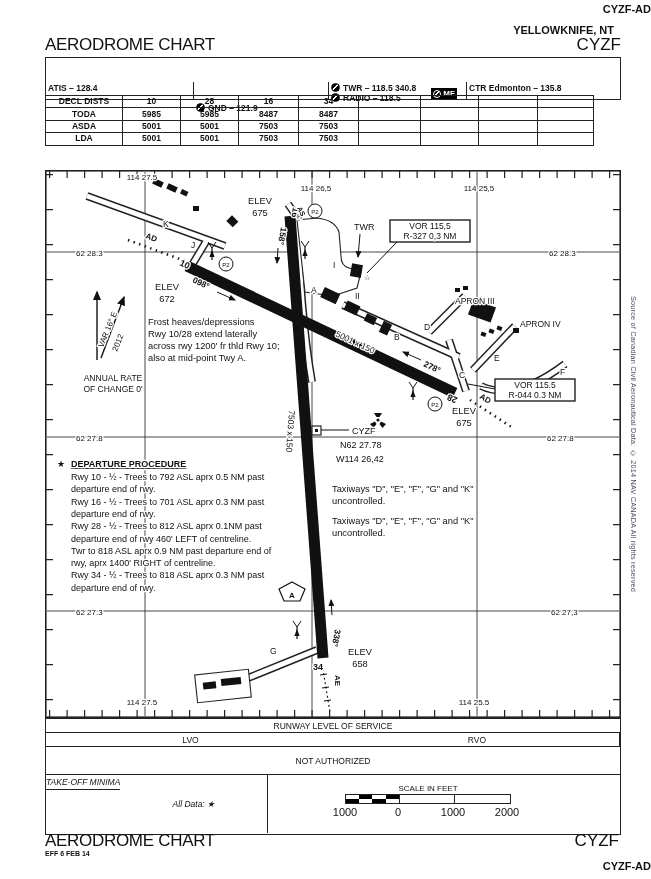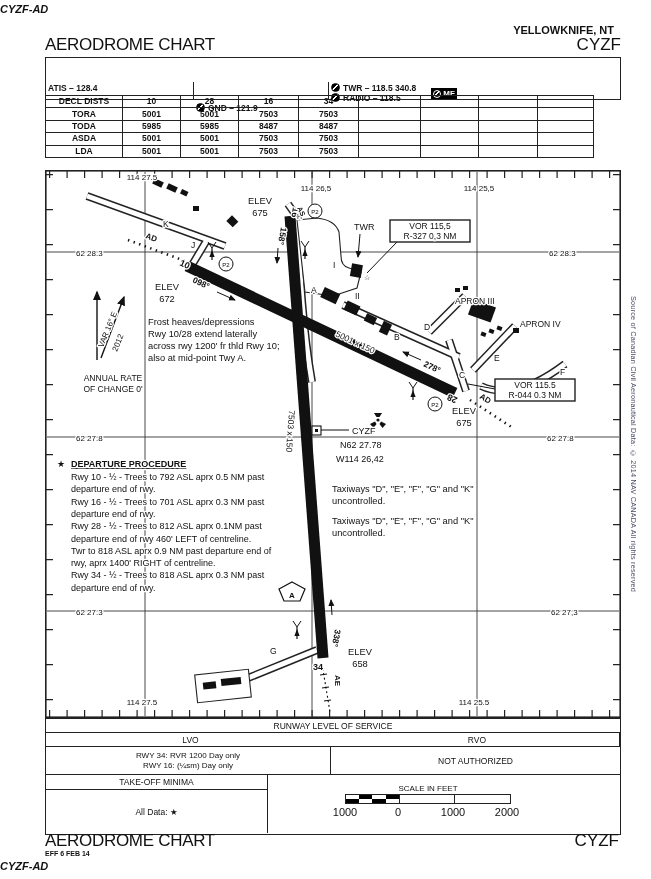--- a/index.html
+++ b/index.html
@@ -1,18 +1,18 @@
 <!DOCTYPE html>
 <html><head>
 <meta charset="utf-8">
 <style>
   html,body{margin:0;padding:0;background:#fff;}
   body{width:651px;height:879px;position:relative;font-family:"Liberation Sans",sans-serif;color:#111;overflow:hidden;}
   .abs{position:absolute;}
-  .c{text-align:left;font-style:italic;}
+  .c{text-align:right;}
   .r{text-align:right;}
   .b{font-weight:bold;}
   
   #top-code{left:0;top:3px;width:651px;font-size:11px;font-weight:bold;}
   #city{left:38px;top:24px;width:576px;font-size:11px;font-weight:bold;}
   #title-row{left:45px;top:35px;width:576px;height:22px;}
   #chart-title{left:0;top:0;font-size:17px;letter-spacing:-0.3px;}
   #chart-ident{right:0;top:0;font-size:17px;}
   
   #comm{left:45px;top:57px;width:574px;height:41px;border:1.2px solid #222;display:flex;font-size:8.5px;font-weight:bold;}
@@ -35,21 +35,21 @@
   
   #los{left:45px;top:718px;width:574px;height:115px;border:1.2px solid #222;font-size:8.5px;}
   .los-row{border-bottom:1.2px solid #222;display:flex;align-items:center;justify-content:center;}
   #los-title-row{height:13px;}
   #los-head-row{height:13px;}
   #los-val-row{height:27px;}
   #los-head-row .hcell,#los-val-row .vcell{height:100%;display:flex;align-items:center;justify-content:center;}
   .w-left{width:284px;border-right:1.2px solid #222;}
   .w-right{flex:1;}
   #los-bottom{display:flex;height:58px;}
-  #tom-col{width:221px;border-right:1.2px solid #222;display:flex;flex-direction:column;}
+  #tom-col{width:221px;border-right:1.2px solid #222;display:flex;flex-direction:row;font-style:italic;}
   #tom-head{height:14px;border-bottom:1.2px solid #222;display:flex;align-items:center;justify-content:center;}
   #tom-val{flex:1;display:flex;align-items:center;justify-content:center;}
   #scale-col{flex:1;position:relative;}
   #scale-wrap{position:absolute;left:77px;top:9px;width:166px;}
   #scale-title{font-size:8px;text-align:center;margin-bottom:1px;}
   #scale-bar{position:relative;height:8px;border:1px solid #222;}
   #scale-bar .blk{position:absolute;background:#000;}
   #scale-bar .div{position:absolute;top:0;bottom:0;width:1px;background:#222;}
   .slab{position:absolute;top:22px;font-size:11px;transform:translateX(-50%);}
   .rvo-lines{font-size:8px;line-height:10px;text-align:center;}
@@ -72,20 +72,23 @@
 <div class="abs" id="comm">
   <div class="cell" style="width:143px;">
     <div class="fline">ATIS – 128.4</div>
   </div>
   <div class="cell" style="width:130px;">
     <div class="fline" style="margin-top:20px;"><span class="ficon"></span><span>GND – 121.9</span></div>
   </div>
   <div class="cell" style="width:133px;">
     <div class="fline"><span class="ficon"></span><span>TWR – 118.5  340.8</span></div>
     <div class="fline"><span class="ficon"></span><span>RADIO – 118.5</span></div>
+  </div>
+  <div class="cell" style="flex:1;">
+    <div class="fline">CTR Edmonton – 135.8</div>
   </div>
 </div>
 <div class="abs" id="mf-badge">
     <span class="ficon"></span>
     <span>MF</span>
   </div>
 
 <table class="abs" id="decl">
   <colgroup>
       <col style="width:77px">
@@ -104,31 +107,20 @@
     <td>10</td>
     <td>28</td>
     <td>16</td>
     <td>34</td>
     <td></td>
         <td></td>
         <td></td>
         <td></td>
   </tr>
   <tr>
-    <td>TORA</td>
-    <td>5001</td>
-    <td>5001</td>
-    <td>7503</td>
-    <td>7503</td>
-    <td></td>
-        <td></td>
-        <td></td>
-        <td></td>
-  </tr>
-  <tr>
     <td>TODA</td>
     <td>5985</td>
     <td>5985</td>
     <td>8487</td>
     <td>8487</td>
     <td></td>
         <td></td>
         <td></td>
         <td></td>
   </tr>
@@ -404,26 +396,20 @@
 
 <div class="abs" id="copyright">Source of Canadian Civil Aeronautical Data: © 2014 NAV CANADA All rights reserved</div>
 
 <div class="abs" id="los">
   <div class="los-row" id="los-title-row">RUNWAY LEVEL OF SERVICE</div>
   <div class="los-row" id="los-head-row">
     <div class="hcell w-right">LVO</div>
     <div class="hcell w-left">RVO</div>
   </div>
   <div class="los-row" id="los-val-row">
-    <div class="vcell w-left">
-      <div class="rvo-lines">
-        <div>RWY 34: RVR 1200 Day only</div>
-        <div>RWY 16: (¼sm) Day only</div>
-      </div>
-    </div>
     <div class="vcell w-right">NOT AUTHORIZED</div>
   </div>
   <div id="los-bottom">
     <div id="tom-col">
       <div id="tom-head">TAKE-OFF MINIMA</div>
       <div id="tom-val">All Data: ★</div>
     </div>
     <div id="scale-col">
       <div id="scale-wrap">
         <div id="scale-title">SCALE IN FEET</div>

